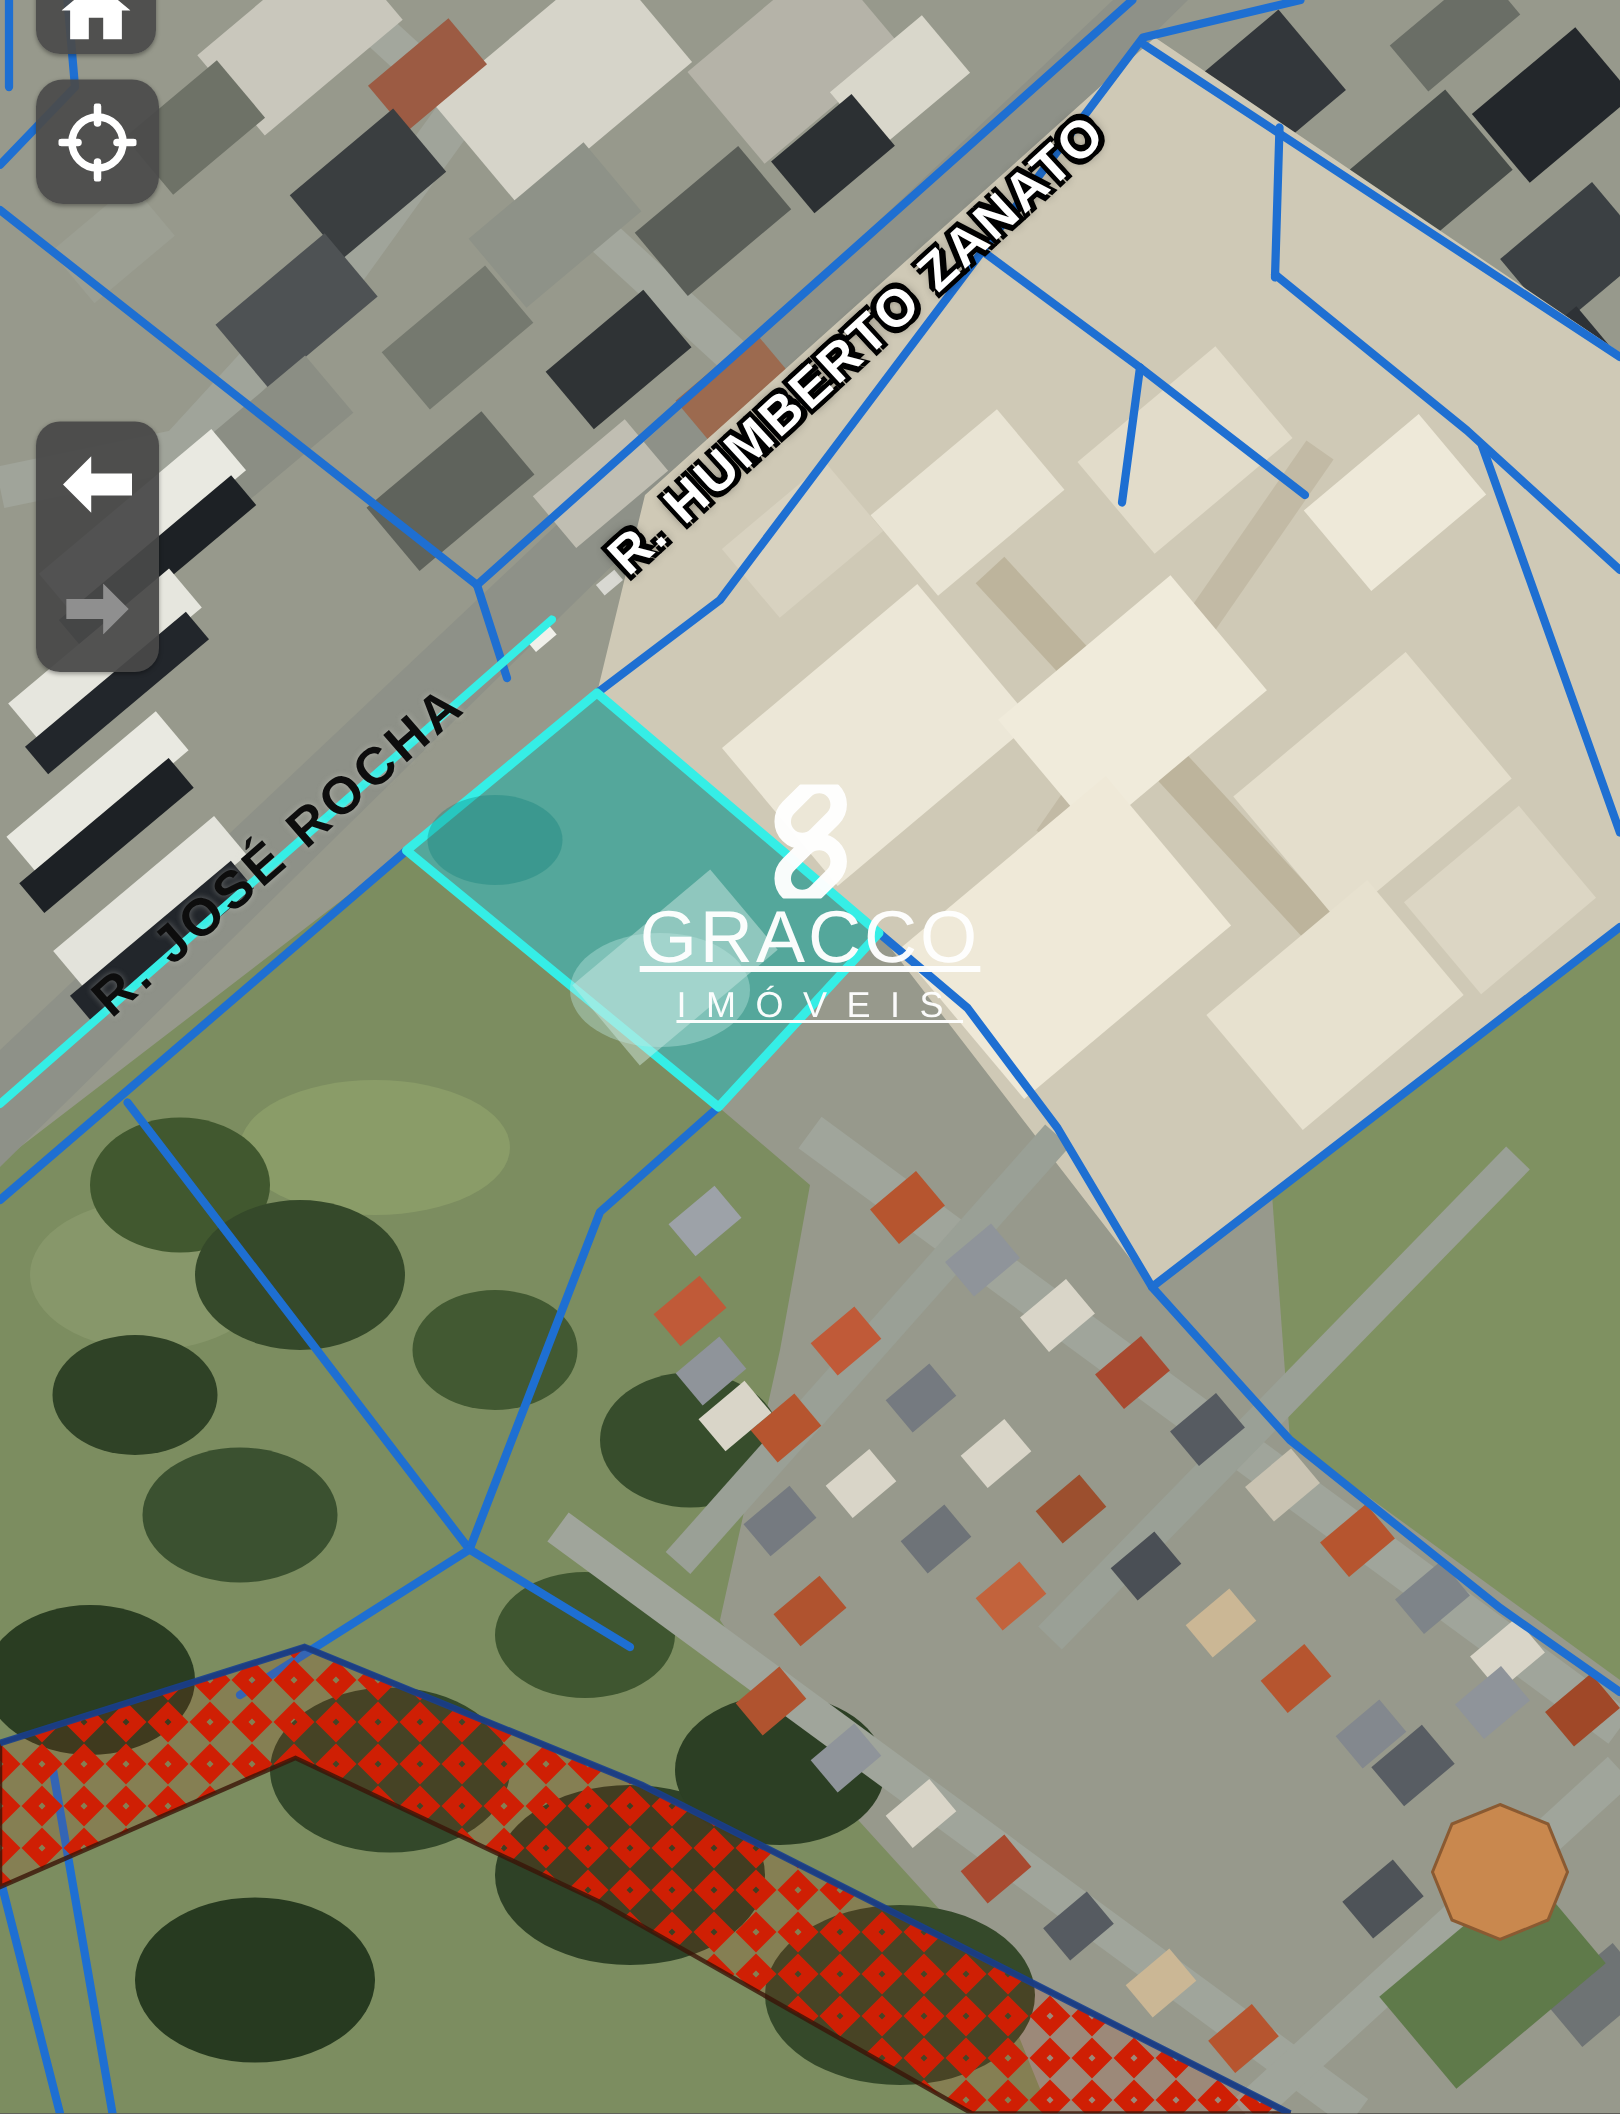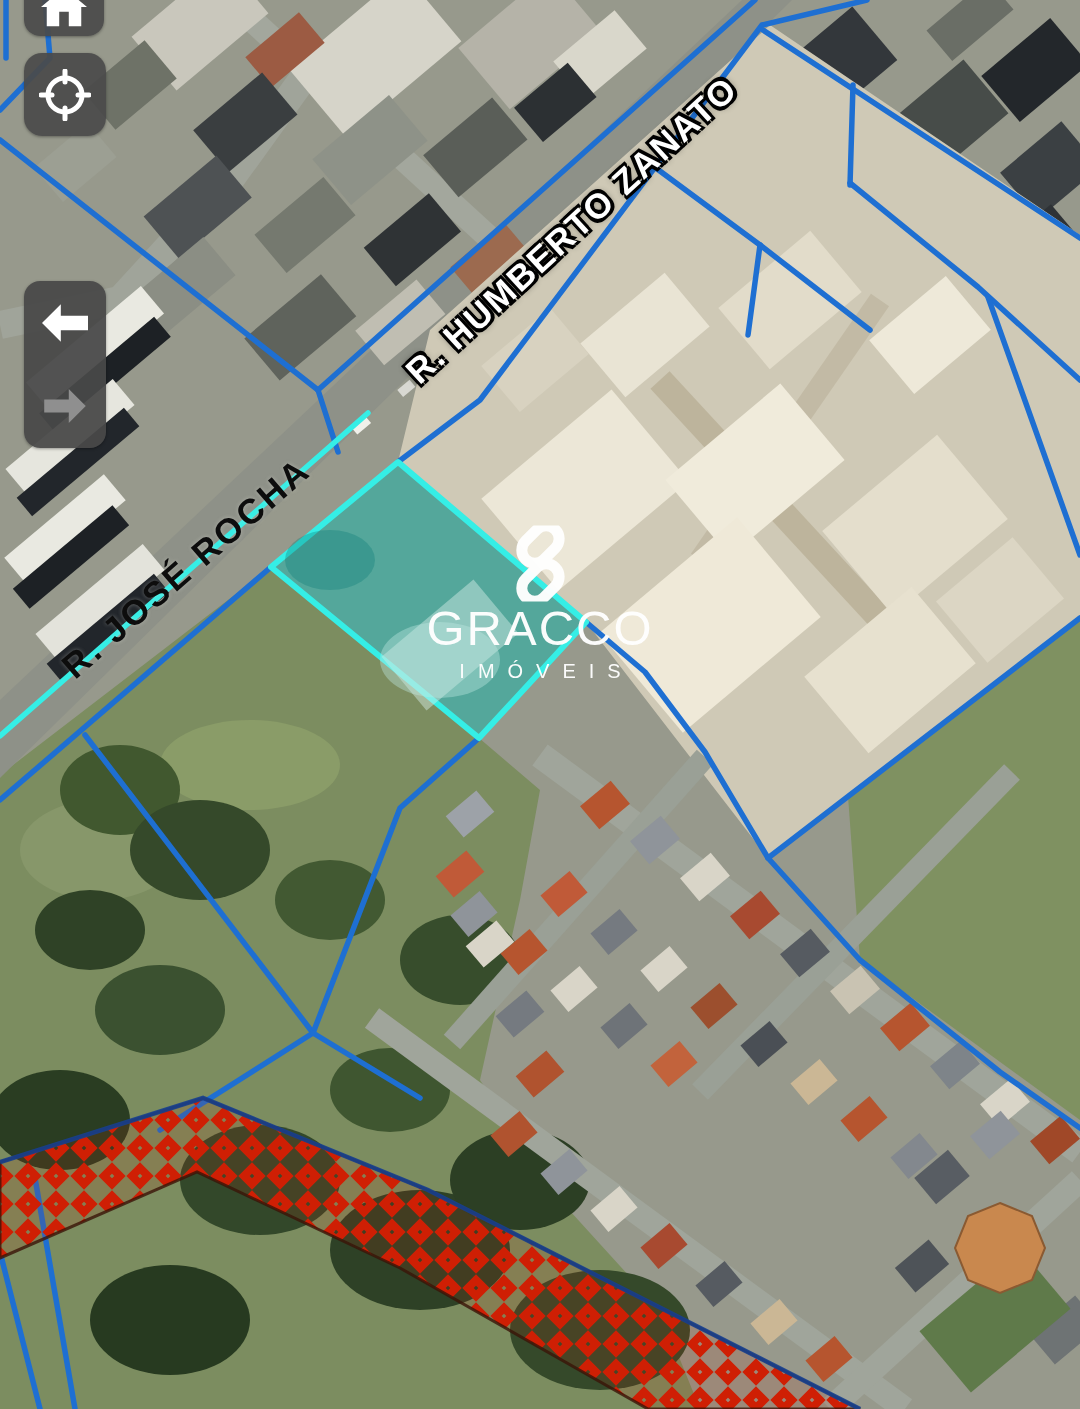--- a/index.html
+++ b/index.html
@@ -24,28 +24,28 @@
     color:#0d0d0d;font-size:35px;letter-spacing:3px;
     text-shadow:0 0 4px rgba(235,235,225,.35);
   }
   #label-humberto{left:398px;top:362px;transform:rotate(-42.5deg);}
   #label-jose{left:54px;top:656px;transform:rotate(-41deg);}
 
   
   .watermark{
     position:absolute;left:540px;top:604px;transform:translate(-50%,-50%);
     display:flex;flex-direction:column;align-items:center;color:#fff;
-    pointer-events:none;opacity:.97;
+    pointer-events:none;opacity:.97;text-decoration:underline;
   }
   .watermark .brand{
     font-size:49px;letter-spacing:2px;line-height:1;margin-top:2px;
     font-weight:normal;
   }
   .watermark .tagline{
-    font-size:20px;letter-spacing:13px;margin-top:7px;text-indent:13px;
+    font-size:24px;letter-spacing:13px;margin-top:7px;text-indent:13px;
     font-weight:normal;
   }
 
   
   .ctl{
     position:absolute;background:rgba(74,74,74,.93);border:none;
     border-radius:16px;display:flex;align-items:center;justify-content:center;
     box-shadow:0 1px 3px rgba(0,0,0,.35);padding:0;cursor:pointer;
   }
   #btn-home{left:24px;top:-44px;width:80px;height:80px;align-items:flex-end;justify-content:center;}

